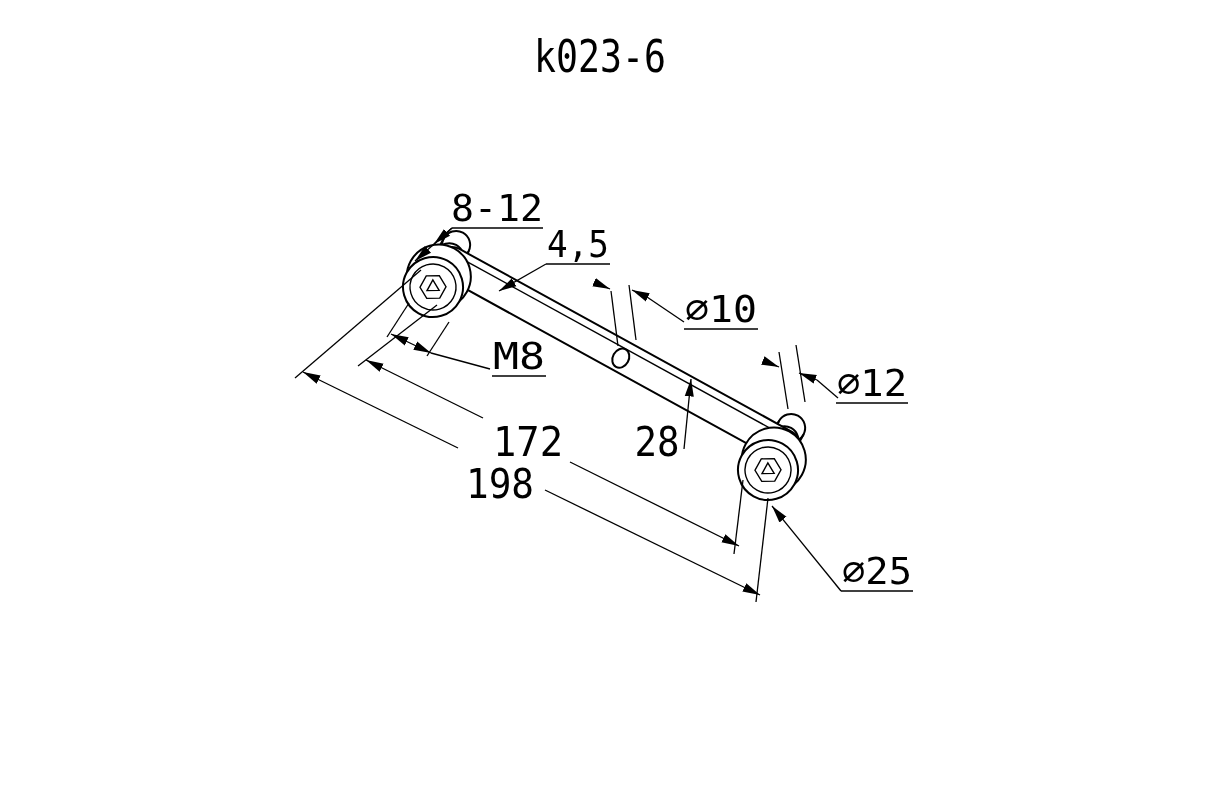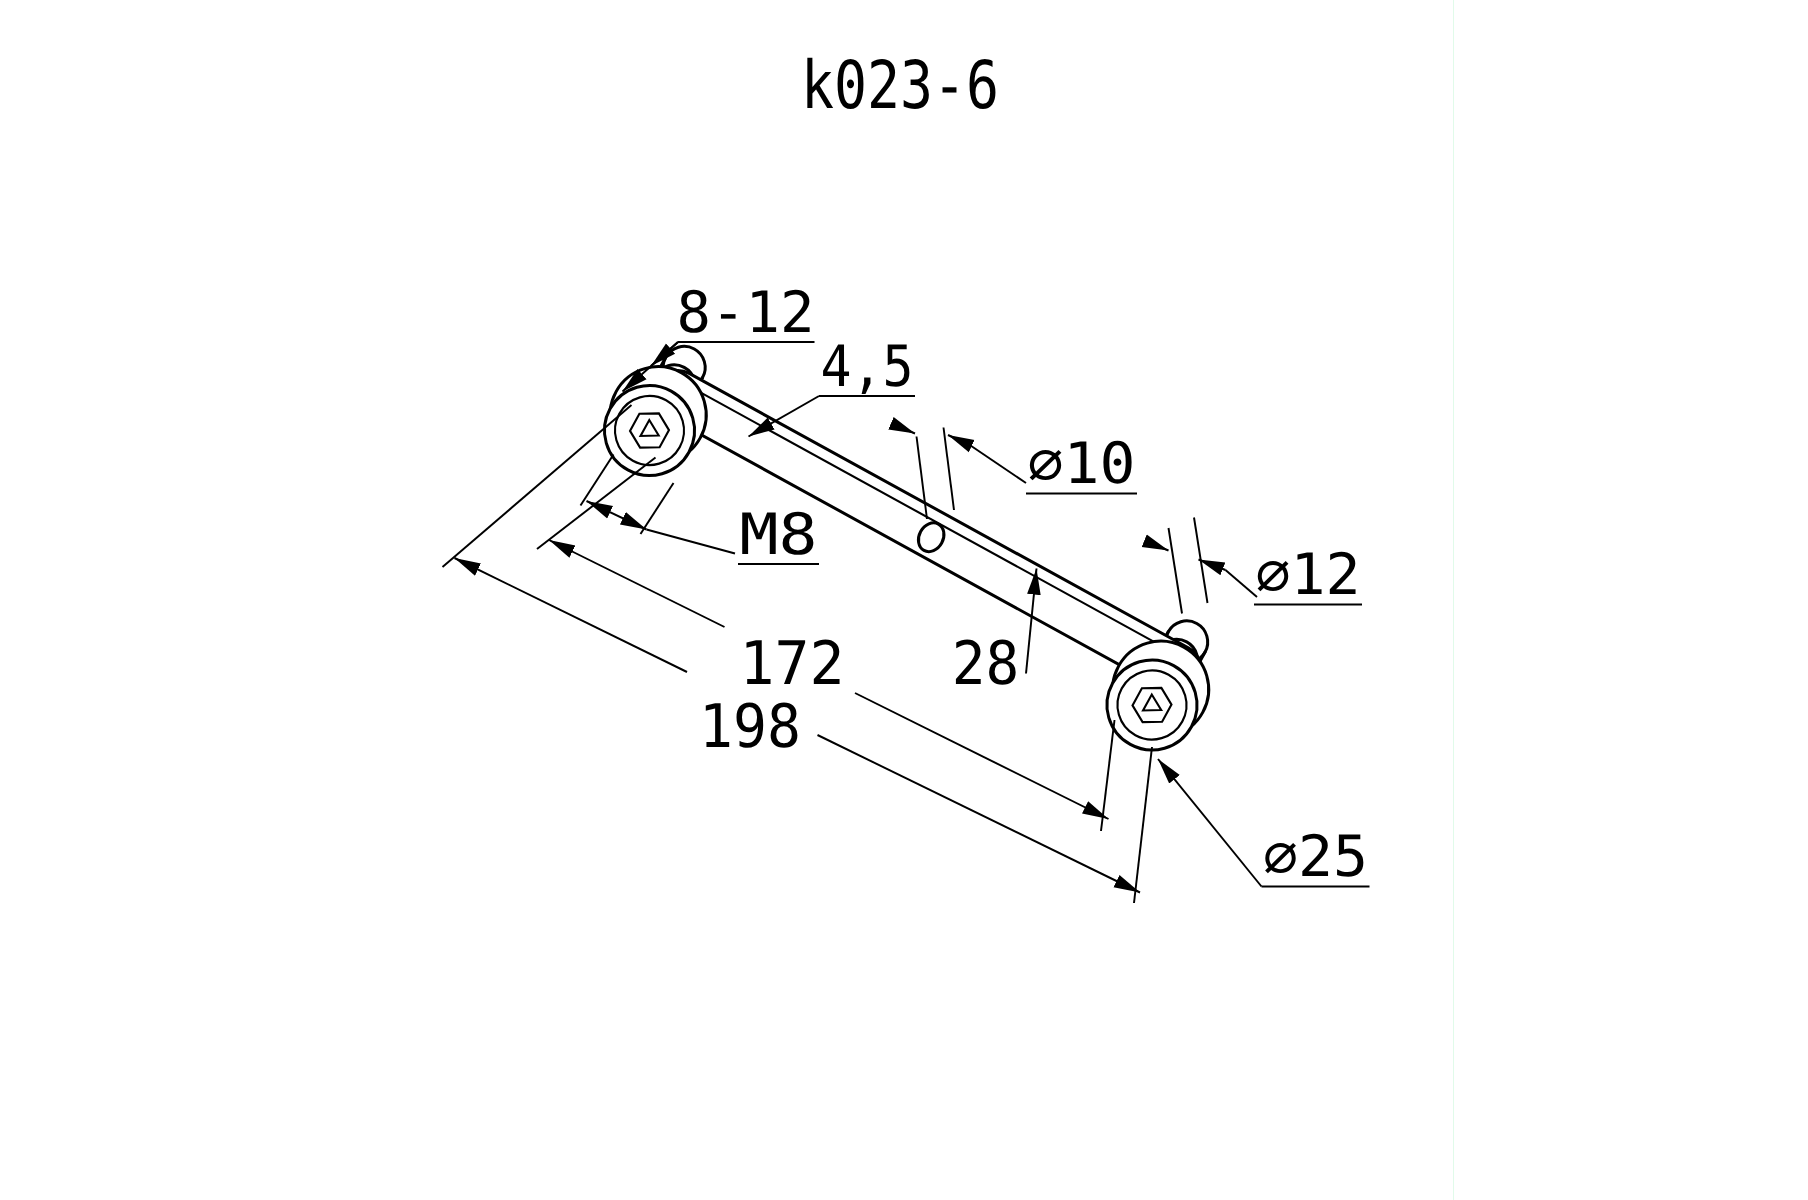--- a/index.html
+++ b/index.html
@@ -4,21 +4,21 @@
 <style>
   html, body {
     margin: 0;
     padding: 0;
     background: #ffffff;
   }
   .stage {
     position: relative;
     width: 969px;
     height: 800px;
-    background: #86efac;
+    background: #fca5a5;
     overflow: hidden;
   }
   svg { display: block; }
   .part {
     fill: none;
     stroke: #000000;
     stroke-width: 2;
     stroke-linecap: round;
     stroke-linejoin: round;
   }

